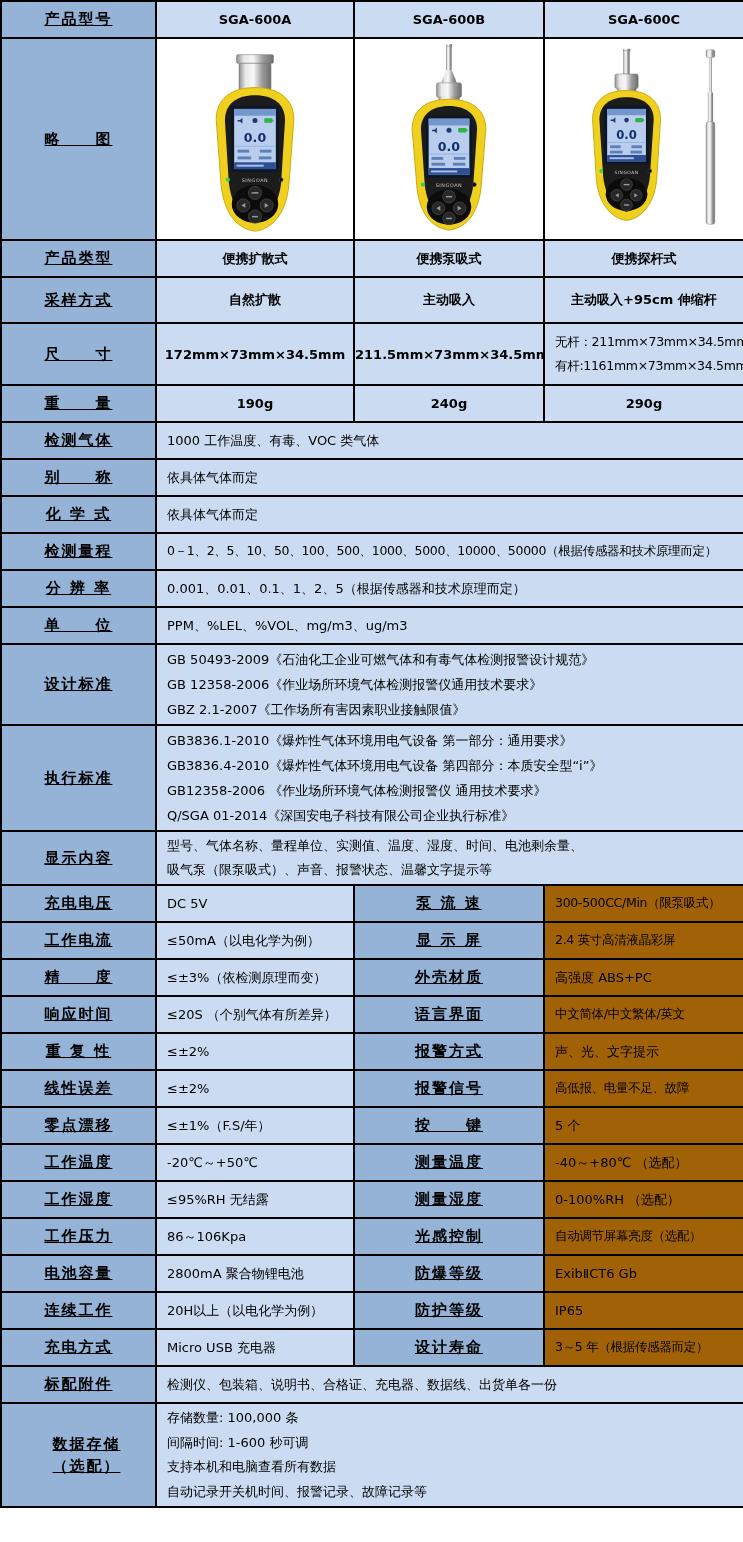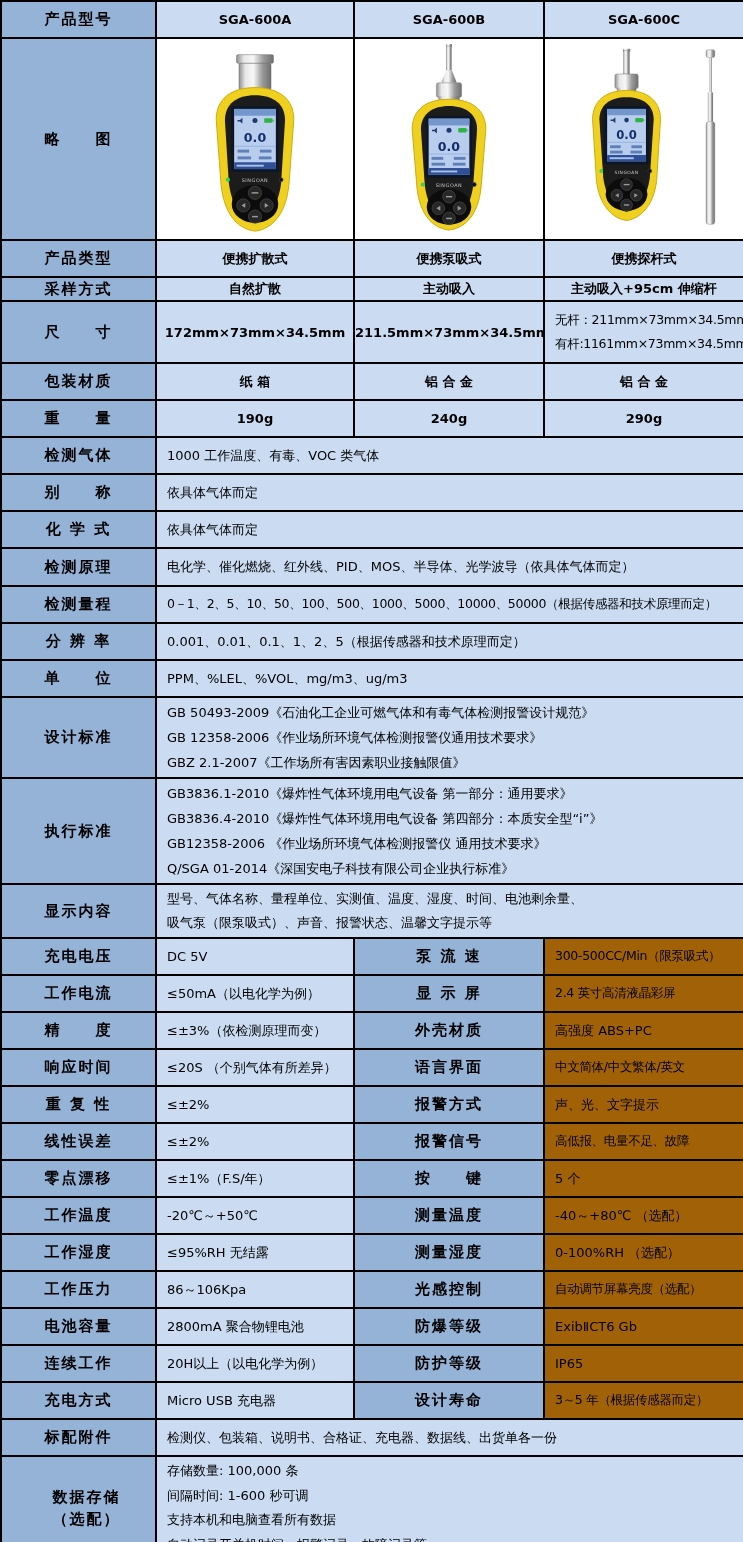--- a/index.html
+++ b/index.html
@@ -1,19 +1,19 @@
 <!DOCTYPE html>
 <html><head>
 <meta charset="utf-8">
 <style>
   html,body{margin:0;padding:0;background:#fff;}
   body{width:743px;font-family:"DejaVu Sans",sans-serif;color:#000;}
   table{border-collapse:collapse;table-layout:fixed;width:743px;}
   td{border:2px solid #000;vertical-align:middle;overflow:hidden;padding:0;}
-  .lbl{background:#95B3D7;font-weight:bold;font-size:15px;text-align:center;letter-spacing:2px;}
+  .lbl{background:#95B3D7;font-weight:bold;font-size:15px;text-align:center;letter-spacing:2px;text-decoration:underline;}
   .val{background:#CBDCF2;font-size:13px;}
   .rv{background:#a16207;}
   .center{text-align:center;font-weight:bold;}
   .pl{text-align:left;padding:2px 4px 2px 10px;}
   .nowrap{white-space:nowrap;margin-top:8px;}
   .pic{background:#ffffff;padding:2px;}
   .pic svg{display:block;width:100%;height:196px;}
   .lines div{line-height:25px;white-space:nowrap;}
   .lines2 div{line-height:24px;white-space:nowrap;}
   .storelines div{line-height:24.5px;white-space:nowrap;}
@@ -192,63 +192,53 @@
       </svg>
     </td>
   </tr>
 
   <tr style="height:37px">
     <td class="lbl">产品类型</td>
     <td class="val center">便携扩散式</td>
     <td class="val center">便携泵吸式</td>
     <td class="val center">便携探杆式</td>
   </tr>
-  <tr style="height:24px">
+  <tr style="height:46px">
     <td class="lbl">采样方式</td>
     <td class="val center">自然扩散</td>
     <td class="val center">主动吸入</td>
     <td class="val center nowrap">主动吸入+95cm 伸缩杆</td>
   </tr>
   <tr style="height:62px">
     <td class="lbl">尺　　寸</td>
     <td class="val center nowrap">172mm×73mm×34.5mm</td>
     <td class="val center nowrap">211.5mm×73mm×34.5mm</td>
     <td class="val pl dim tight">
       <div>无杆：211mm×73mm×34.5mm</div>
       <div>有杆:1161mm×73mm×34.5mm</div>
     </td>
   </tr>
   <tr style="height:37px">
-    <td class="lbl">包装材质</td>
-    <td class="val center">纸 箱</td>
-    <td class="val center">铝 合 金</td>
-    <td class="val center">铝 合 金</td>
-  </tr>
-  <tr style="height:37px">
     <td class="lbl">重　　量</td>
     <td class="val center">190g</td>
     <td class="val center">240g</td>
     <td class="val center">290g</td>
   </tr>
 
   <tr style="height:37px">
     <td class="lbl">检测气体</td>
     <td class="val pl nowrap" colspan="3">1000 工作温度、有毒、VOC 类气体</td>
   </tr>
   <tr style="height:37px">
     <td class="lbl">别　　称</td>
     <td class="val pl nowrap" colspan="3">依具体气体而定</td>
   </tr>
   <tr style="height:37px">
     <td class="lbl">化 学 式</td>
     <td class="val pl nowrap" colspan="3">依具体气体而定</td>
-  </tr>
-  <tr style="height:38px">
-    <td class="lbl">检测原理</td>
-    <td class="val pl nowrap" colspan="3">电化学、催化燃烧、红外线、PID、MOS、半导体、光学波导（依具体气体而定）</td>
   </tr>
   <tr style="height:37px">
     <td class="lbl">检测量程</td>
     <td class="val pl nowrap tight" colspan="3">0－1、2、5、10、50、100、500、1000、5000、10000、50000（根据传感器和技术原理而定）</td>
   </tr>
   <tr style="height:37px">
     <td class="lbl">分 辨 率</td>
     <td class="val pl nowrap" colspan="3">0.001、0.01、0.1、1、2、5（根据传感器和技术原理而定）</td>
   </tr>
   <tr style="height:37px">

